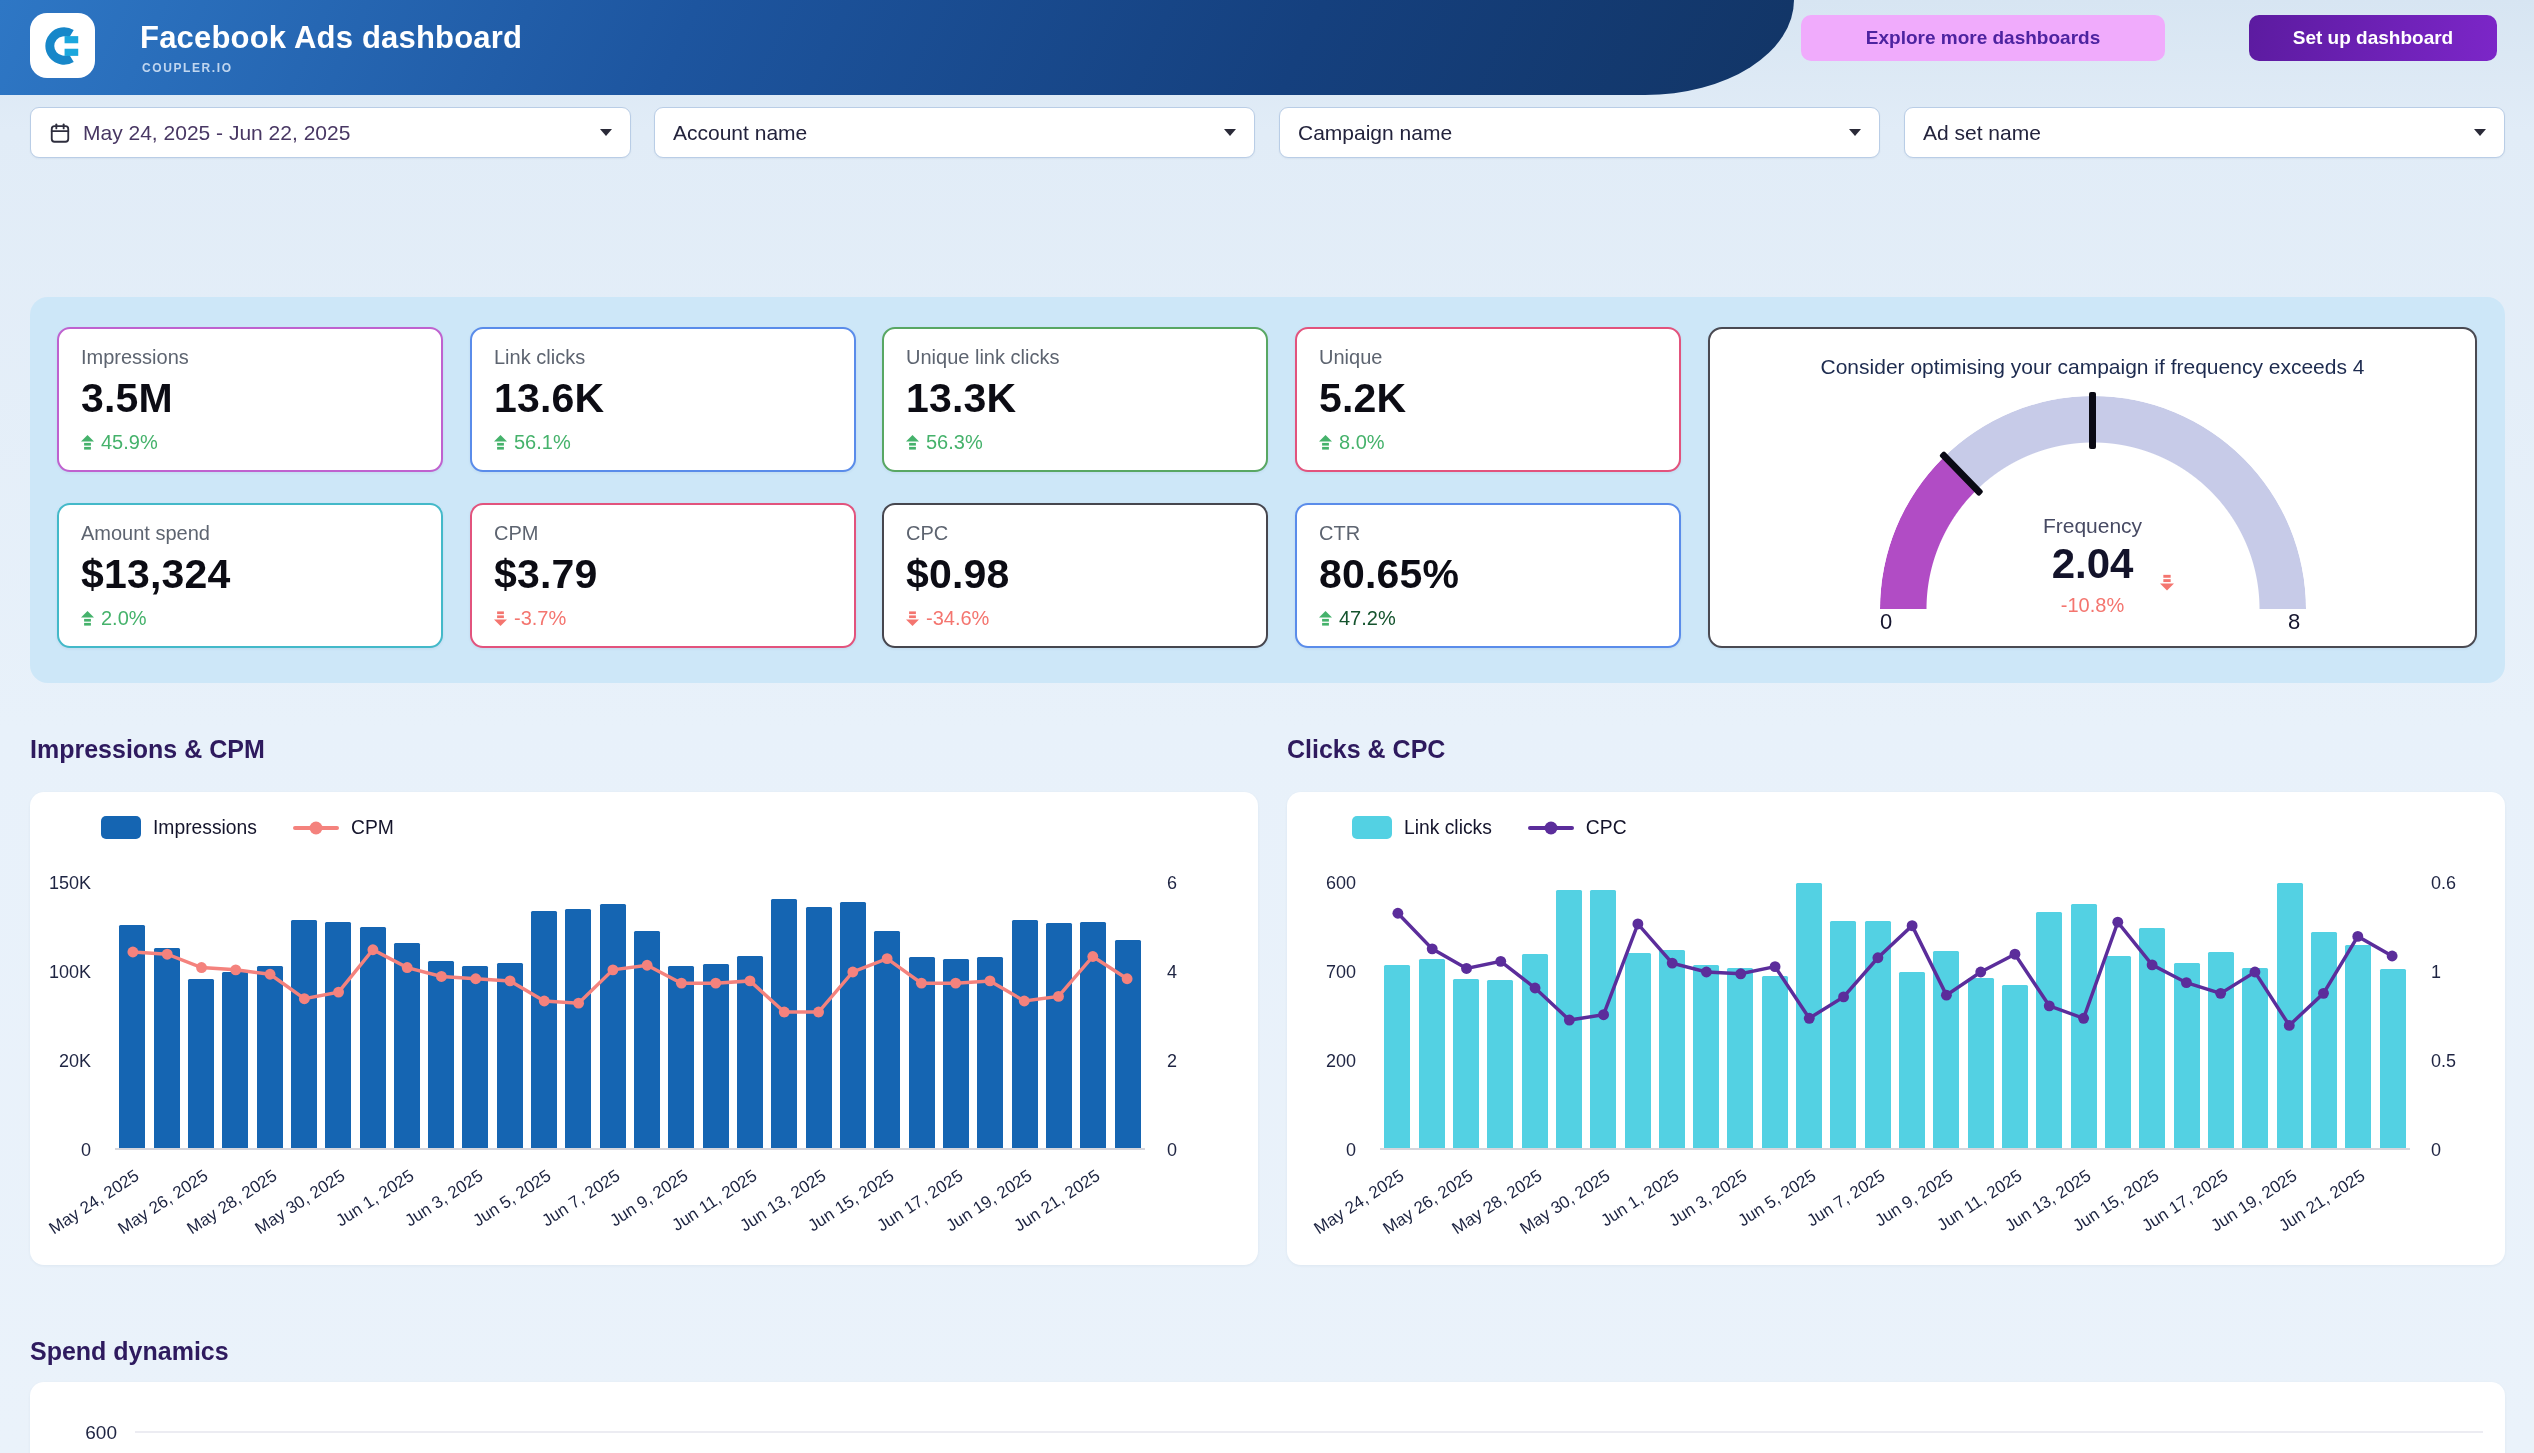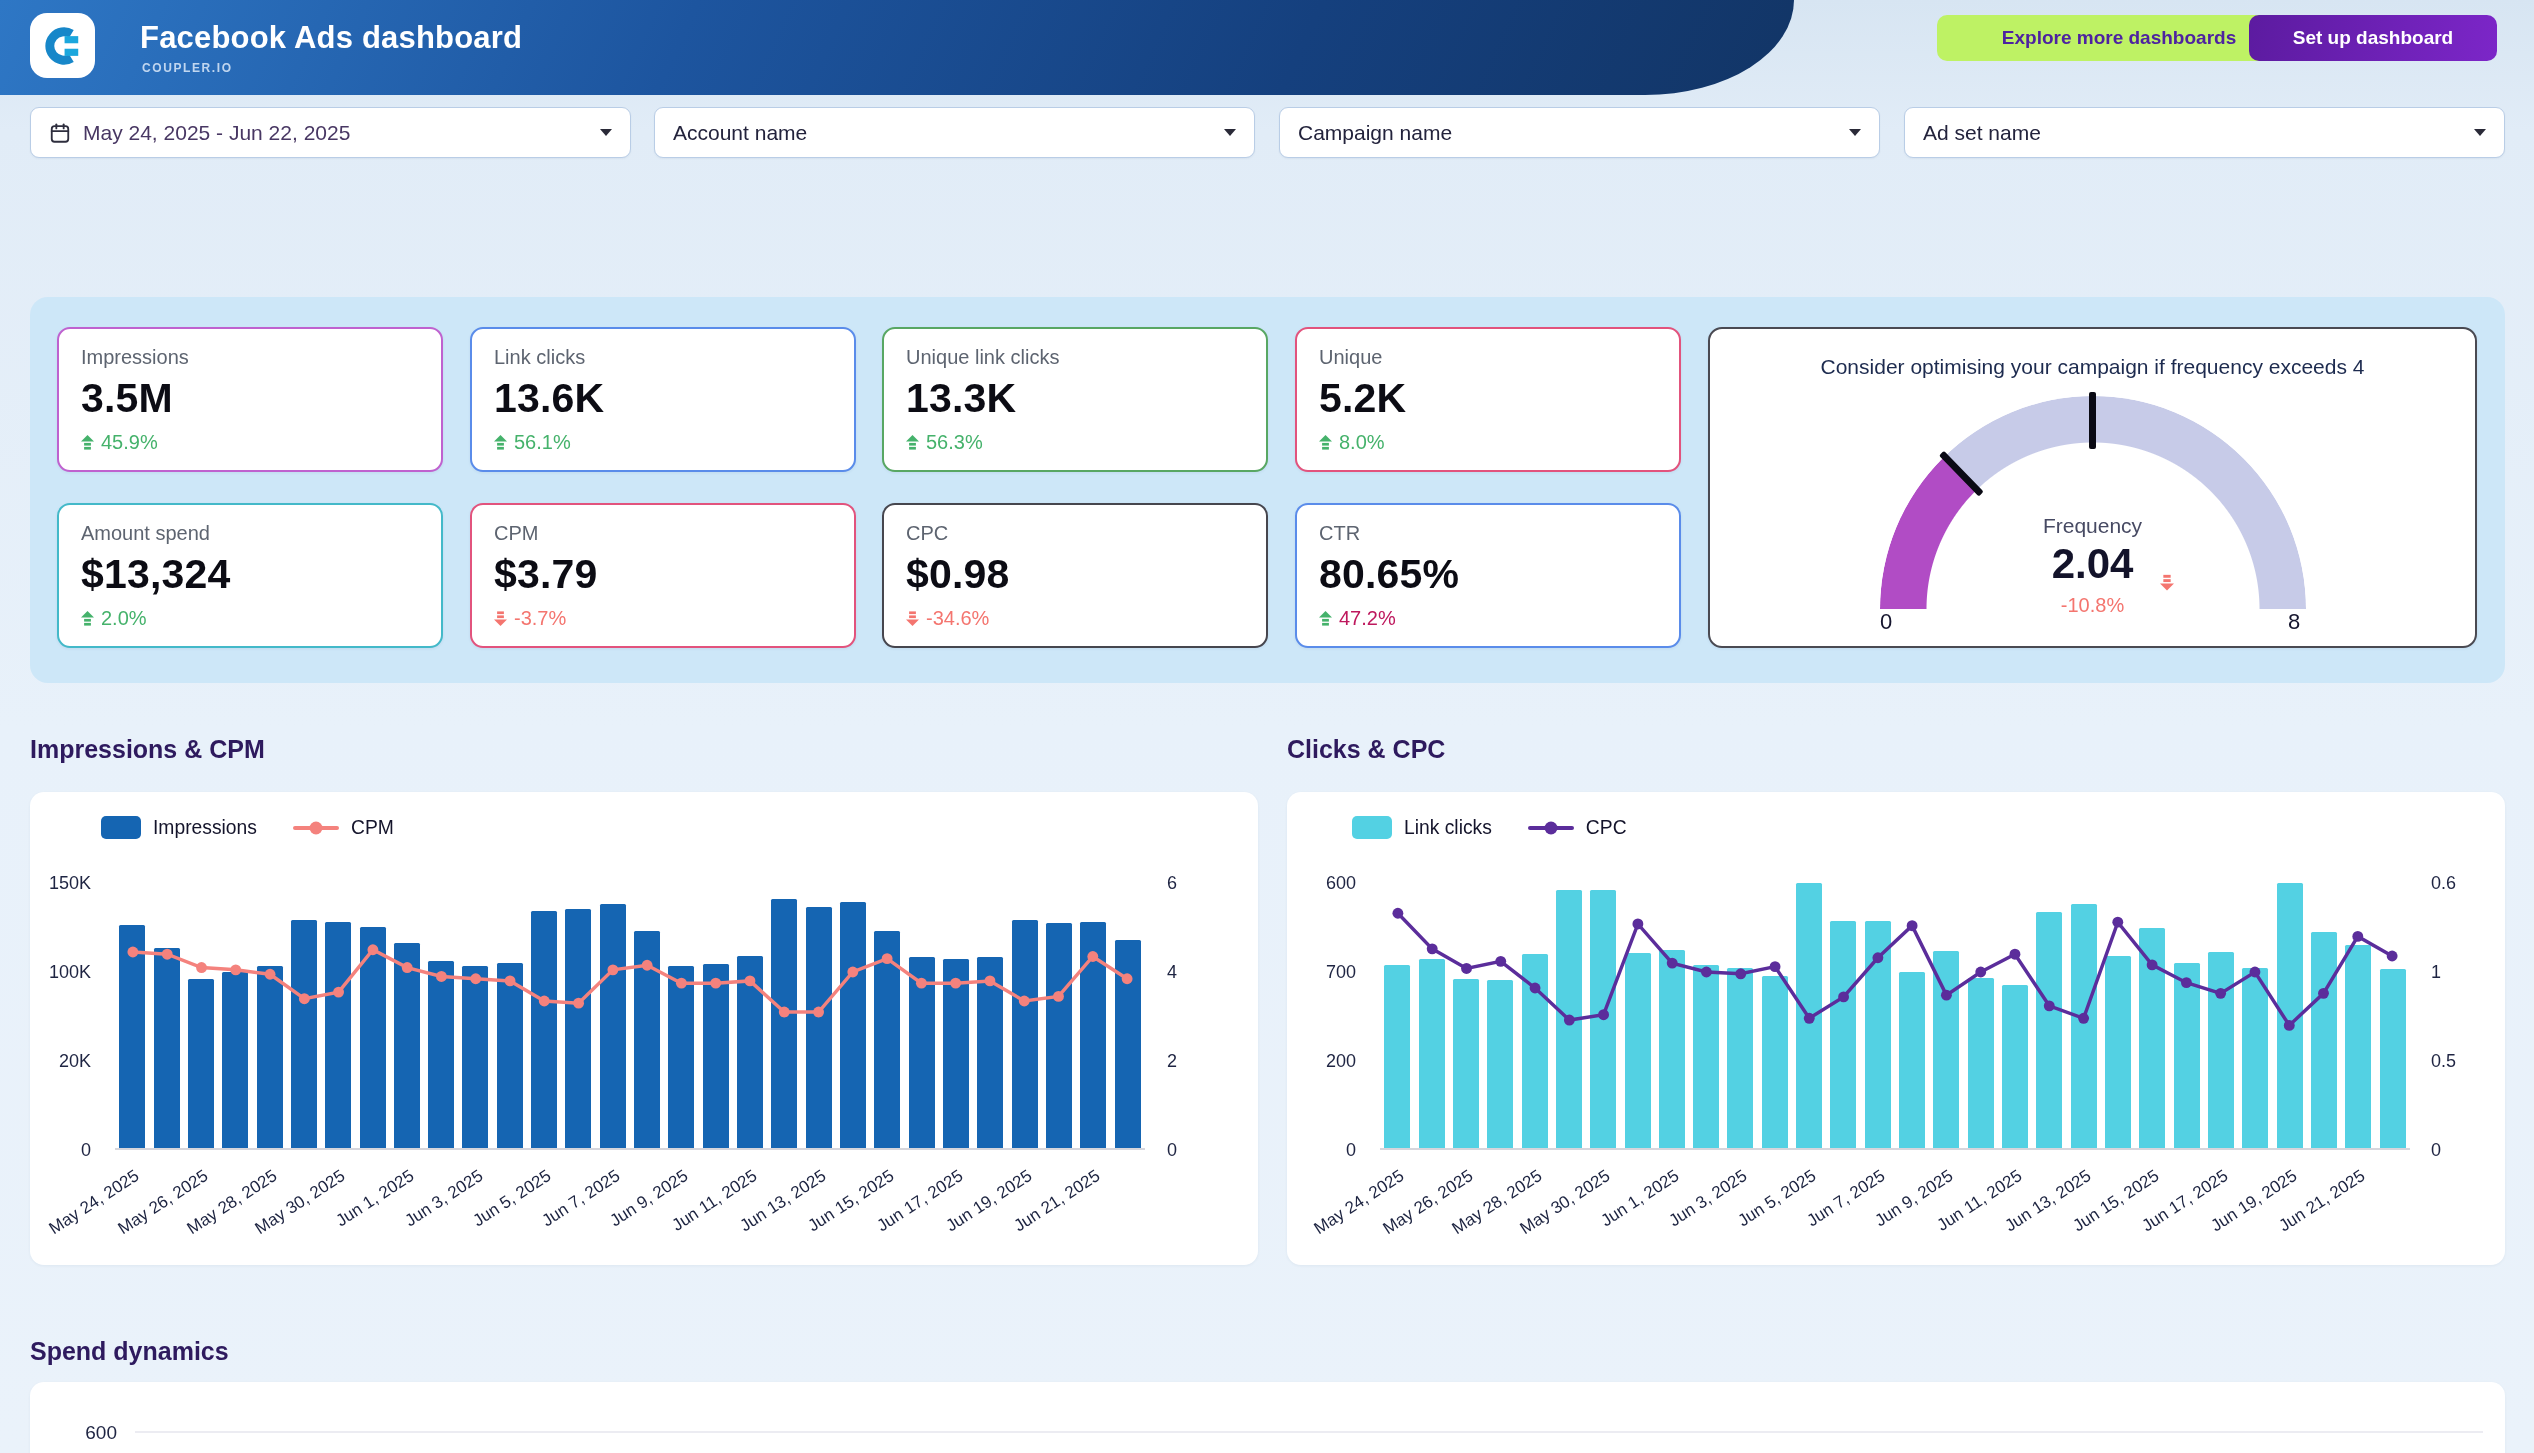--- a/index.html
+++ b/index.html
@@ -16,21 +16,21 @@
     position:absolute; left:0; top:0; width:1794px; height:95px;
     background:linear-gradient(115deg,#2e77c5 0%,#1d559f 38%,#15407e 72%,#123566 100%);
     border-bottom-right-radius:149px 95px;
   }
   .logo{ position:absolute; left:30px; top:13px; width:65px; height:65px; background:#fff; border-radius:17px;
          display:flex; align-items:center; justify-content:center; }
   .header-title{ position:absolute; left:140px; top:20px; color:#fff; font-size:31px; font-weight:bold; letter-spacing:0.2px; }
   .header-brand{ position:absolute; left:142px; top:61px; color:rgba(235,244,255,.78); font-size:12px; font-weight:bold; letter-spacing:1.6px; }
   .btn{ position:absolute; top:15px; height:46px; border:none; border-radius:10px; font-family:inherit;
         font-size:19px; font-weight:bold; cursor:pointer; display:flex; align-items:center; justify-content:center; }
-  .btn-explore{ left:1937px; width:364px; background:#bef264; color:#4d23a0; }
+  .btn-explore{ left:1801px; width:364px; background:#f0abfc; color:#4d23a0; }
   .btn-setup{ left:2249px; width:248px; background:linear-gradient(100deg,#5c1ba0 0%,#7c26c8 100%); color:#fff; }
 
   
   .filter{ position:absolute; top:107px; height:51px; width:601px; background:#fff; border:1.5px solid #b9cde6;
            border-radius:9px; display:flex; align-items:center; padding:0 18px; gap:12px;
            box-shadow:0 1px 2px rgba(30,60,110,.06); cursor:pointer; }
   .filter .flabel{ font-size:21px; color:#23233c; flex:1; white-space:nowrap; }
   .filter .flabel.date{ color:#483763; }
   .caret{ width:0; height:0; border-left:6px solid transparent; border-right:6px solid transparent; border-top:7px solid #2a2a38; }
 
@@ -212,21 +212,21 @@
                 <path d="M6.5 0 L13 6.5 L0 6.5 Z"></path>
                 <rect x="3.1" y="7.9" width="6.8" height="2.7"></rect>
                 <rect x="3.1" y="11.9" width="6.8" height="2.7"></rect>
               </svg></span>
             <span>-34.6%</span>
           </div>
         </div>
         <div class="kpi-card" style="left: 1265px; top: 206px; border-color: rgb(90, 140, 234);">
           <div class="kpi-label">CTR</div>
           <div class="kpi-value">80.65%</div>
-          <div class="kpi-delta" style="color:#be185d">
+          <div class="kpi-delta" style="color:#14532d">
             <span class="arr up"><svg width="13" height="15" viewBox="0 0 13 15" fill="#45b26b">
                 <path d="M6.5 0 L13 6.5 L0 6.5 Z"></path>
                 <rect x="3.1" y="7.9" width="6.8" height="2.7"></rect>
                 <rect x="3.1" y="11.9" width="6.8" height="2.7"></rect>
               </svg></span>
             <span>47.2%</span>
           </div>
         </div>
       </div>
 

